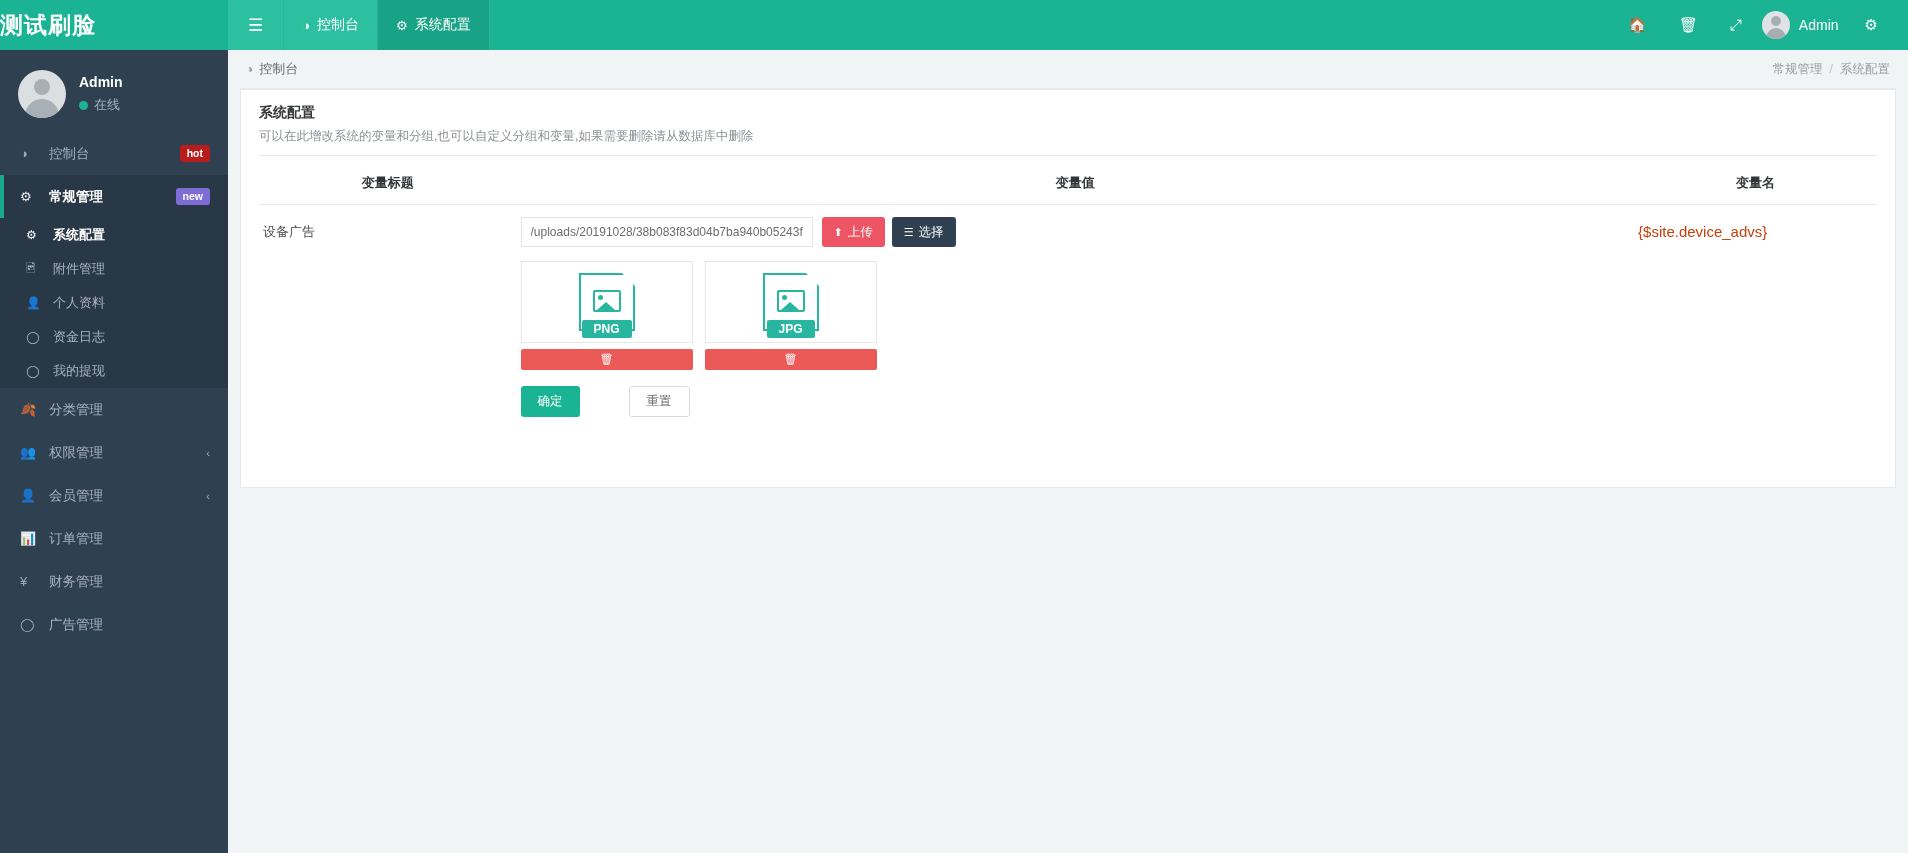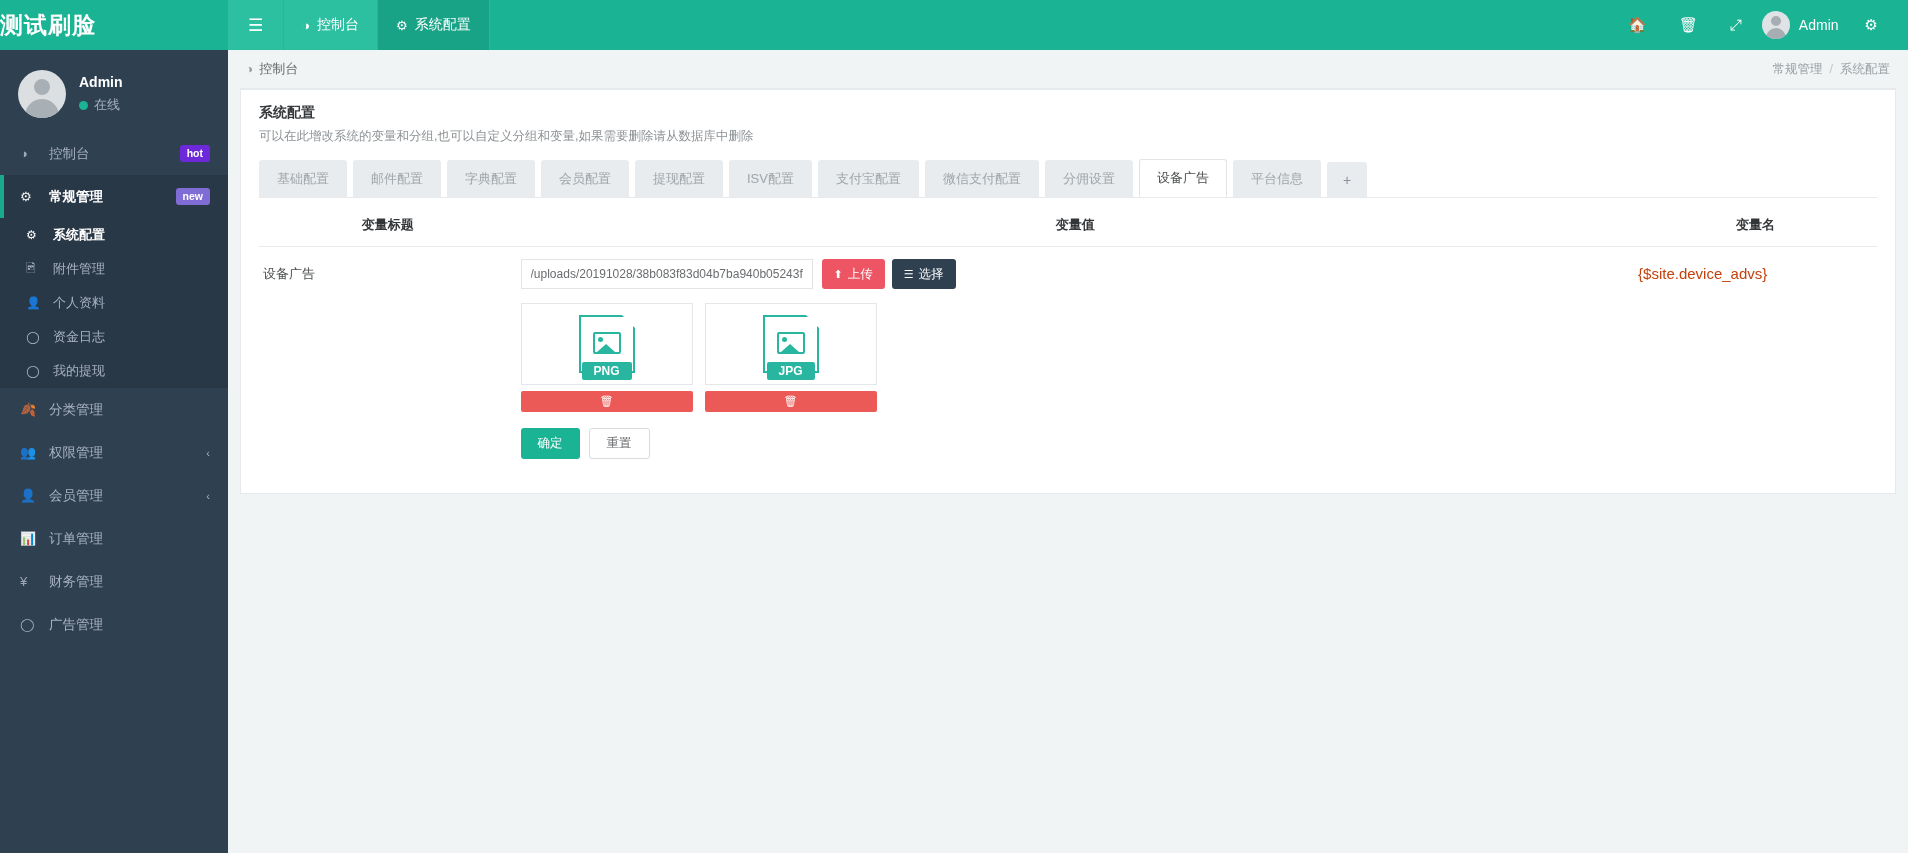--- a/index.html
+++ b/index.html
@@ -103,21 +103,21 @@
   }
   .menu-item .mi-label { flex: 1; }
   .menu-item.active-parent {
     background: #293846; color: #ffffff; font-weight: bold;
     border-left: 4px solid #19aa8d; padding-left: 16px;
   }
   .badge {
     font-size: 10.5px; color: #ffffff; padding: 2px 7px; border-radius: 3px;
     font-weight: bold; line-height: 1.3;
   }
-  .badge-hot { background: #6d28d9; }
+  .badge-hot { background: #b91c1c; }
   .badge-new { background: #7f6cd4; }
   .submenu { list-style: none; background: #293846; }
   .sub-item {
     display: flex; align-items: center; height: 34px;
     padding: 0 18px 0 26px; color: #a7b1c2; font-size: 13px; cursor: pointer;
   }
   .sub-item.active { color: #ffffff; font-weight: bold; }
   .sub-item .mi-icon { width: 19px; font-size: 12px; margin-right: 8px; }
   .caret { color: #a7b1c2; font-size: 11px; }
 
@@ -215,21 +215,21 @@
   .file-badge {
     position: absolute; bottom: 4px; left: 50%; transform: translateX(-50%);
     background: #29b6a0; color: #ffffff; font-size: 12px;
     padding: 2px 12px; border-radius: 2px; font-weight: bold;
   }
   .btn-del {
     width: 100%; height: 21px; background: #ec5a57; margin-top: 6px;
     display: flex; align-items: center; justify-content: center;
     color: #ffffff; font-size: 11px; cursor: pointer; border-radius: 2px;
   }
-  .action-row { padding: 16px 0 22px 0; display: flex; }
+  .action-row { padding: 16px 0 22px 0; display: flex; gap: 40px; }
   .btn-confirm { background: #1ab394; padding: 0 17px; height: 31px; }
   .btn-reset {
     background: #ffffff; color: #676a6c; border: 1px solid #d8dcdf;
     padding: 0 17px; height: 31px; margin-left: 9px;
   }
 </style>
 </head>
 <body>
 
 <div class="topbar">
@@ -350,34 +350,20 @@
       <span>系统配置</span>
     </div>
   </div>
 
   <div class="panel">
     <div class="panel-head">
       <div class="panel-title">系统配置</div>
       <div class="panel-desc">可以在此增改系统的变量和分组,也可以自定义分组和变量,如果需要删除请从数据库中删除</div>
     </div>
 
-    <div class="tabs-row">
-      <div class="tab">基础配置</div>
-      <div class="tab">邮件配置</div>
-      <div class="tab">字典配置</div>
-      <div class="tab">会员配置</div>
-      <div class="tab">提现配置</div>
-      <div class="tab">ISV配置</div>
-      <div class="tab">支付宝配置</div>
-      <div class="tab">微信支付配置</div>
-      <div class="tab">分佣设置</div>
-      <div class="tab active">设备广告</div>
-      <div class="tab">平台信息</div>
-      <div class="tab plus">+</div>
-    </div>
     <div class="tab-divider"></div>
 
     <div class="table-area">
       <table class="tbl">
         <thead>
           <tr>
             <th class="col-title">变量标题</th>
             <th class="col-value">变量值</th>
             <th class="col-name">变量名</th>
           </tr>

